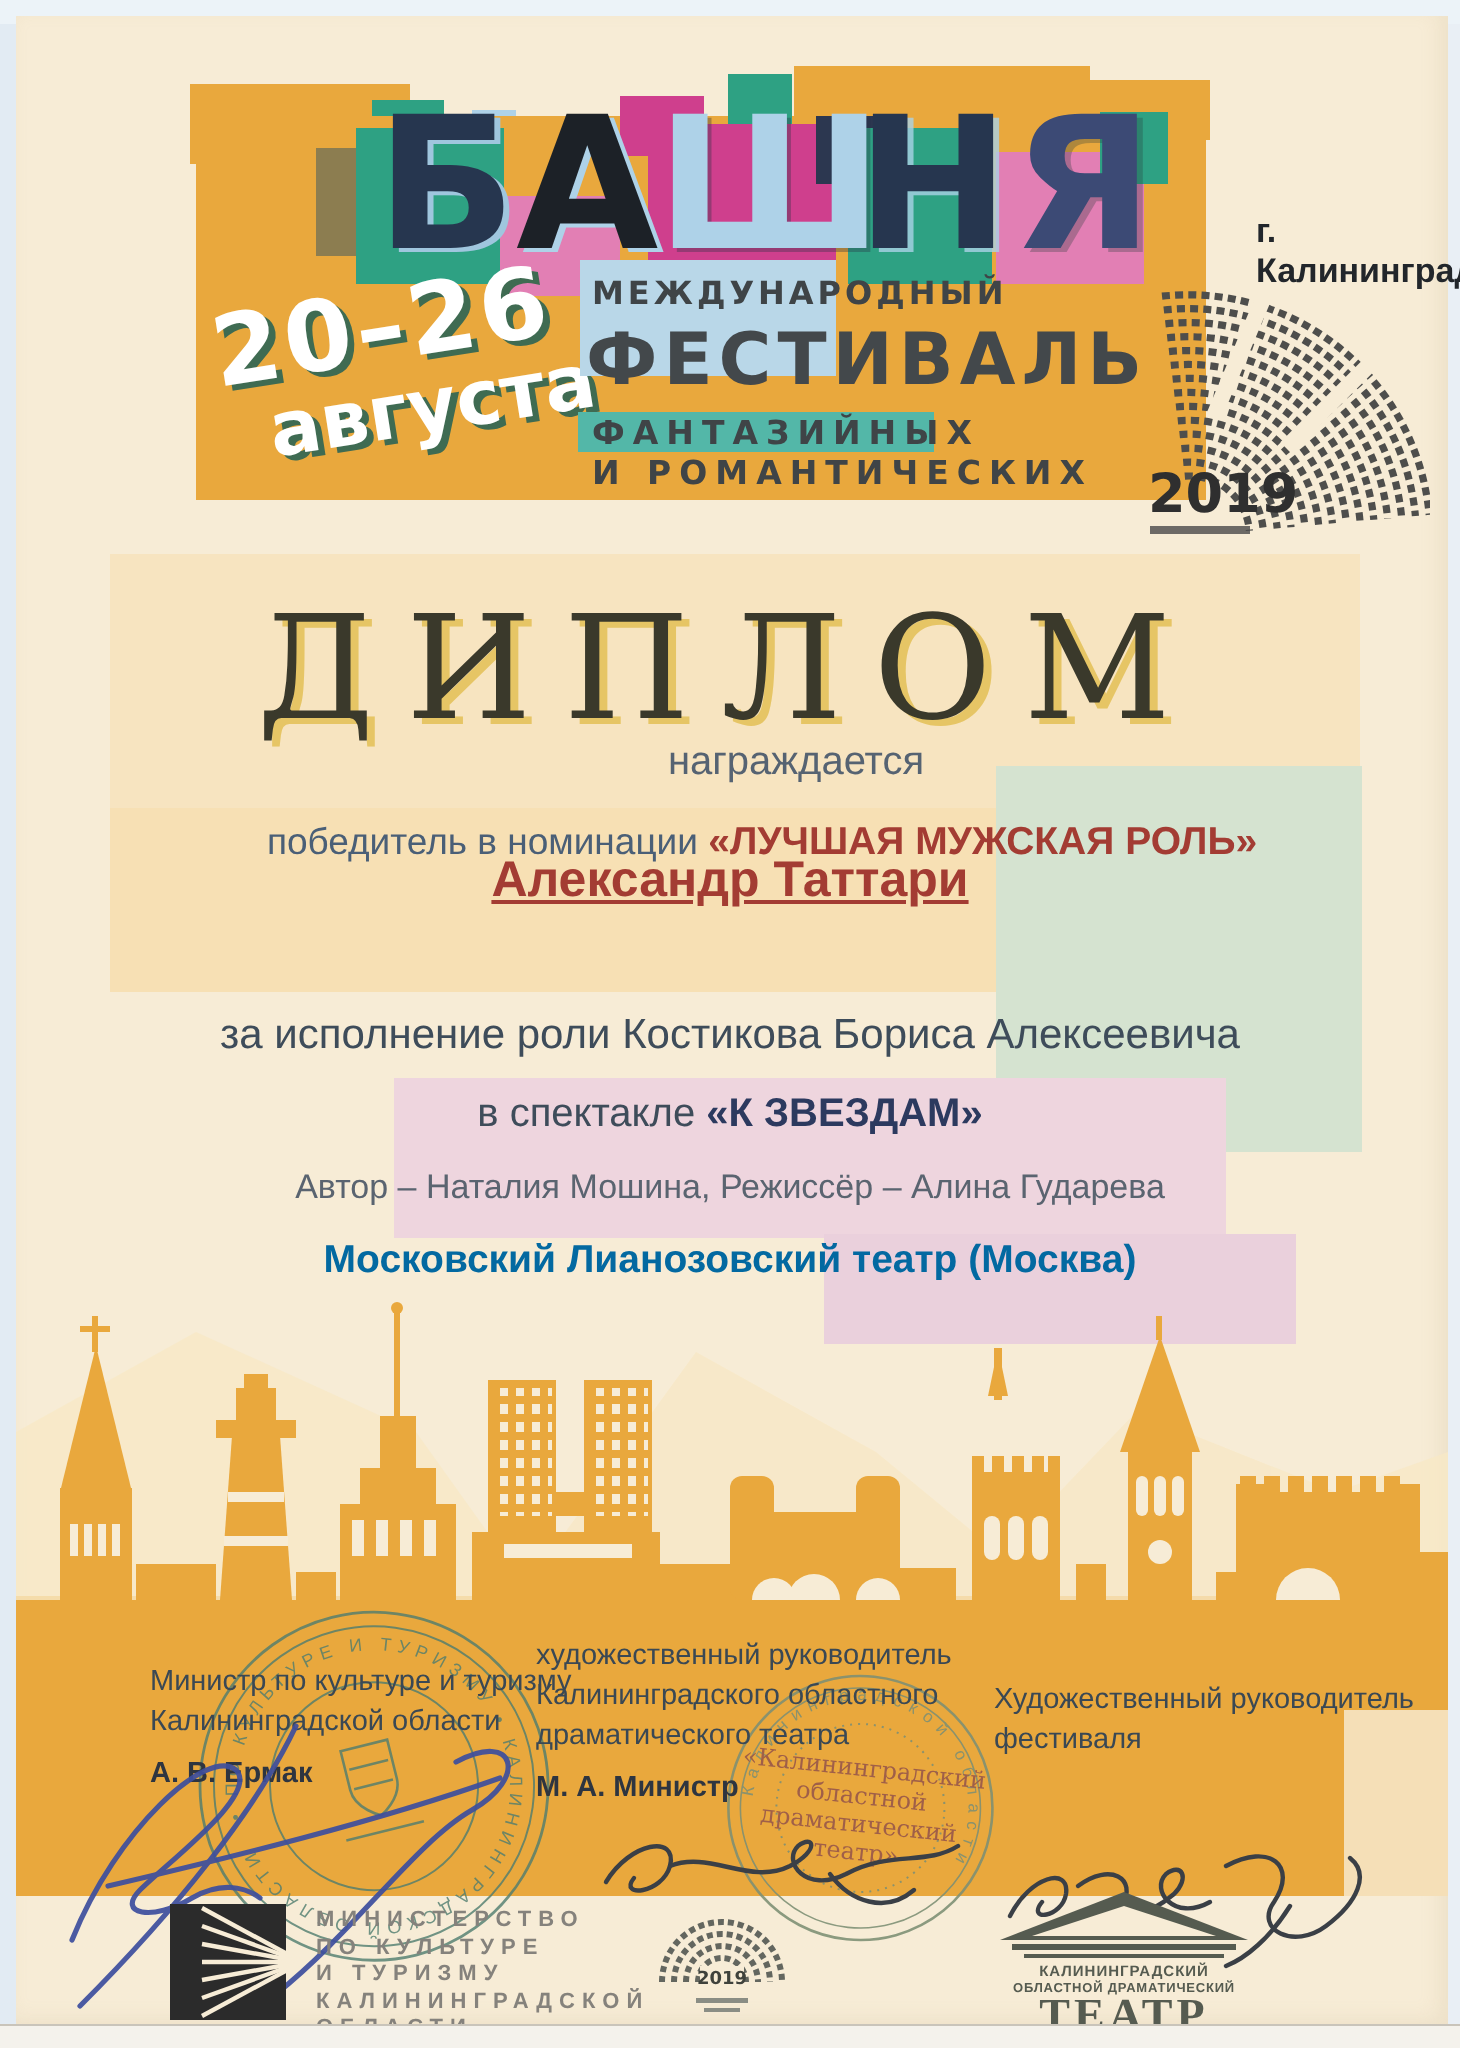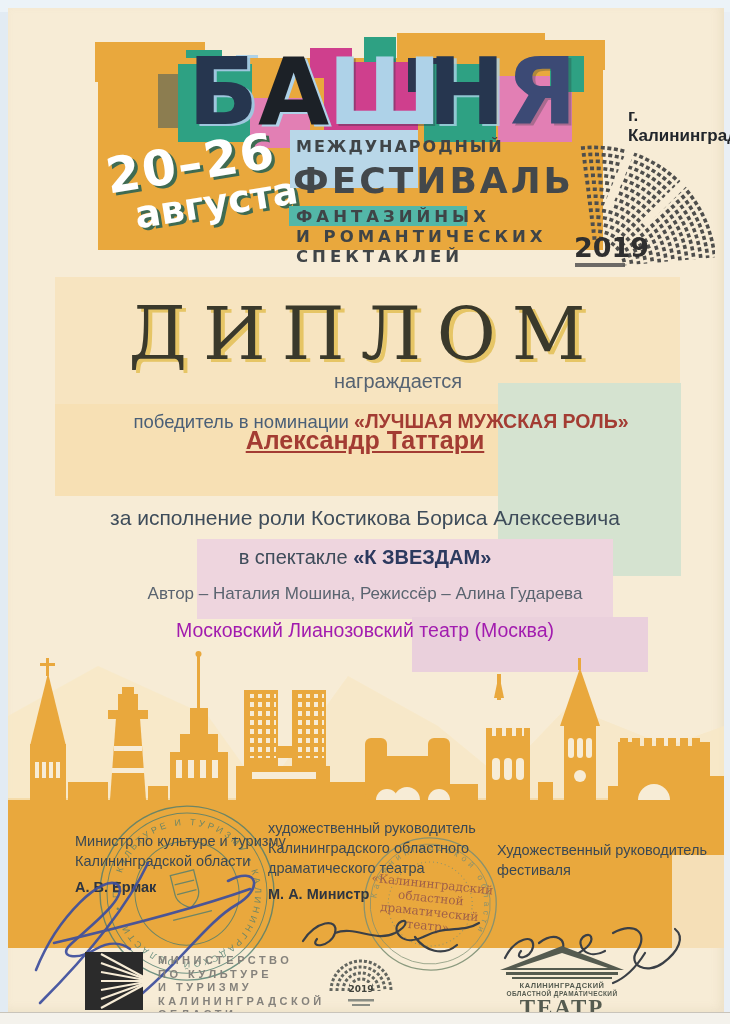--- a/index.html
+++ b/index.html
@@ -33,21 +33,21 @@
   .ctr{left:0;width:730px;text-align:center;}
   .diplom{font-family:"DejaVu Serif",serif;font-size:72px;letter-spacing:16px;color:#3a392b;text-shadow:4px 3px 0 #e6c565;}
   .award{font-size:20px;color:#566372;padding-left:33px;}
   .nomline{font-size:18.5px;color:#4a5f77;padding-left:16px;}
   .nom{color:#a33c33;font-weight:bold;font-size:19.5px;}
   .recipient{font-size:25px;font-weight:bold;color:#a33c33;text-decoration:underline;}
   .role{font-size:21px;color:#3e4c5a;}
   .play{font-size:20px;color:#3e4c5a;}
   .playtitle{font-weight:bold;color:#2c3a5f;}
   .credits{font-size:17px;color:#5a6470;}
-  .theatre{font-size:19.5px;font-weight:normal;color:#a21caf;}
+  .theatre{font-size:19.5px;font-weight:bold;color:#0369a1;}
   
   .sigblock{font-size:14.5px;color:#3a4854;line-height:20px;}
   .signame{font-weight:bold;color:#2e3540;margin-top:6px;}
   
   .minlines{font-size:11px;font-weight:bold;letter-spacing:3.5px;color:#85827c;line-height:13.5px;}
   .microbar{background:#4a4a4a;opacity:.8;}
   svg{display:block;}
 </style>
 </head>
 <body>
@@ -87,21 +87,20 @@
     <div class="d1">20–26</div>
     <div class="d2">августа</div>
   </div>
 
   <div class="blk" style="left:290px;top:130px;width:128px;height:58px;background:#b9d7e8;"></div>
   <div class="blk" style="left:289px;top:206px;width:178px;height:20px;background:#53b7a8;"></div>
   <div class="abs fest fest-1" style="left:296px;top:137px;">МЕЖДУНАРОДНЫЙ</div>
   <div class="abs fest fest-2" style="left:293px;top:160px;">ФЕСТИВАЛЬ</div>
   <div class="abs fest fest-s" style="left:296px;top:207px;">ФАНТАЗИЙНЫХ</div>
   <div class="abs fest fest-s" style="left:296px;top:227px;">И РОМАНТИЧЕСКИХ</div>
-  <div class="abs fest fest-s" style="left:296px;top:247px;">СПЕКТАКЛЕЙ</div>
 
   <svg class="abs" style="left:565px;top:128px;" width="150" height="145" viewBox="0 0 150 145">
     <g fill="none" stroke="#4e4e4c" stroke-width="3.6" stroke-dasharray="4 2.6">
       <path d="M27.4,110.1 A30,30 0 0 1 59.7,137.4"></path>
       <path d="M26.6,103.2 A37,37 0 0 1 66.6,136.8"></path>
       <path d="M25.7,96.3 A44,44 0 0 1 73.6,136.2"></path>
       <path d="M24.8,89.3 A51,51 0 0 1 80.5,135.6"></path>
       <path d="M23.9,82.4 A58,58 0 0 1 87.4,135.0"></path>
       <path d="M23.0,75.5 A65,65 0 0 1 94.3,134.3"></path>
       <path d="M22.1,68.6 A72,72 0 0 1 101.2,133.7"></path>

